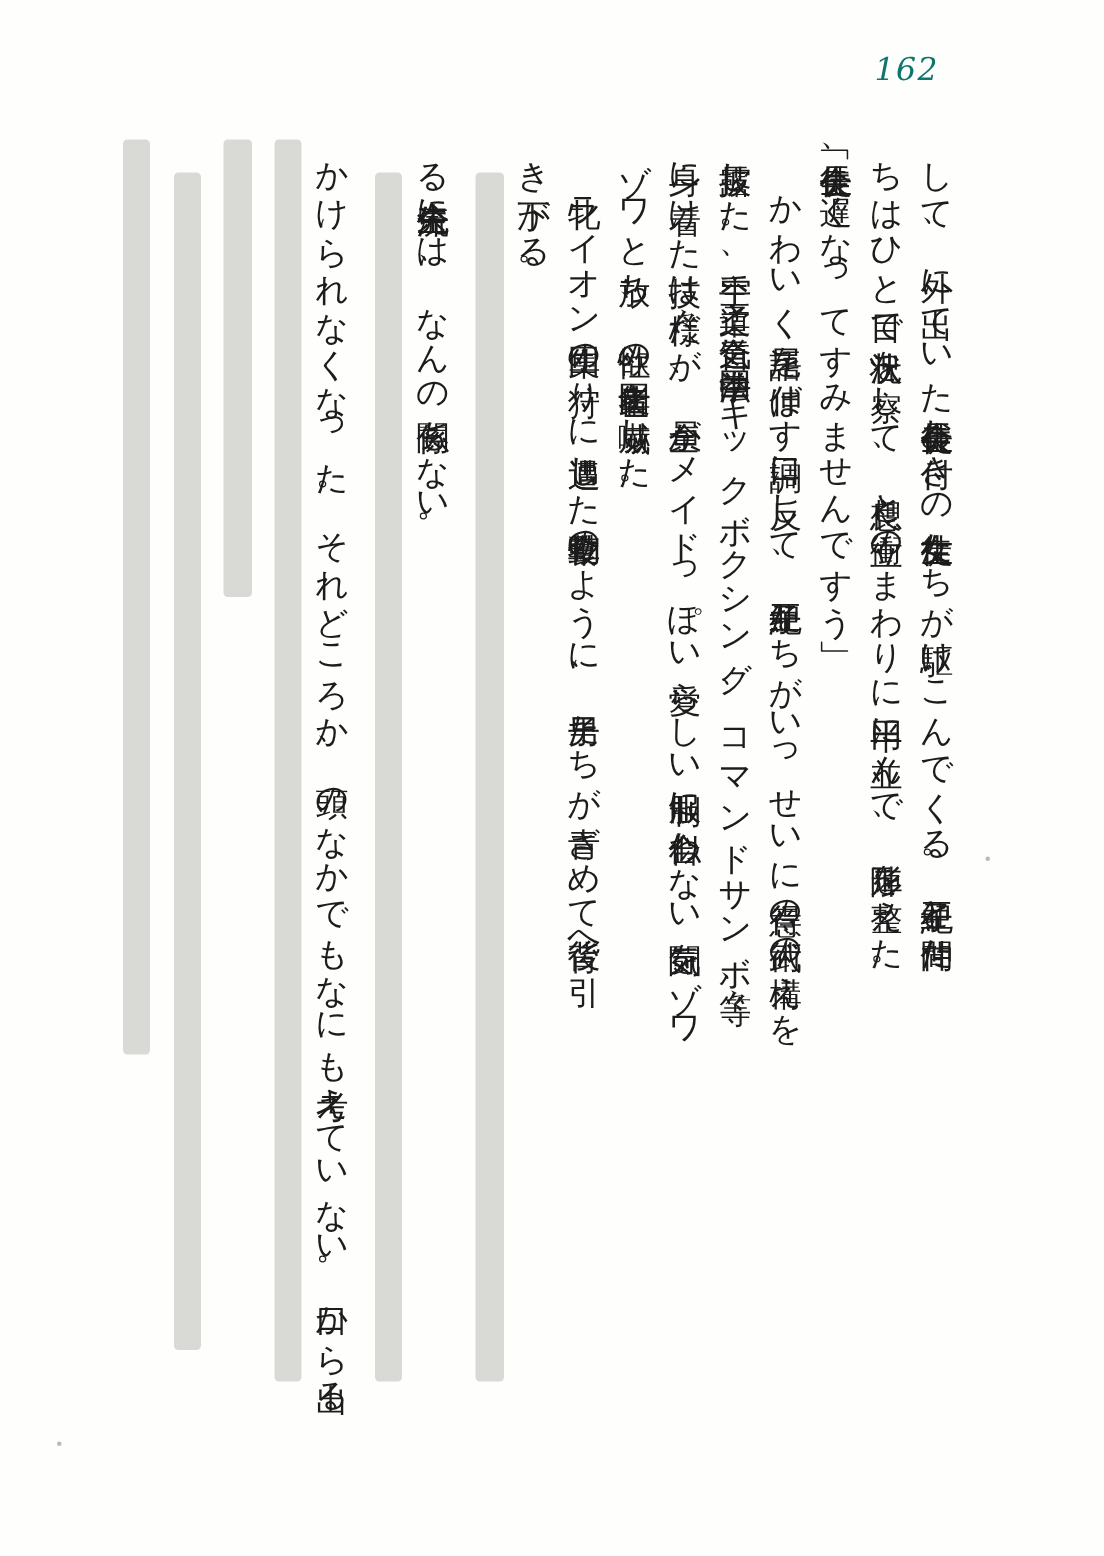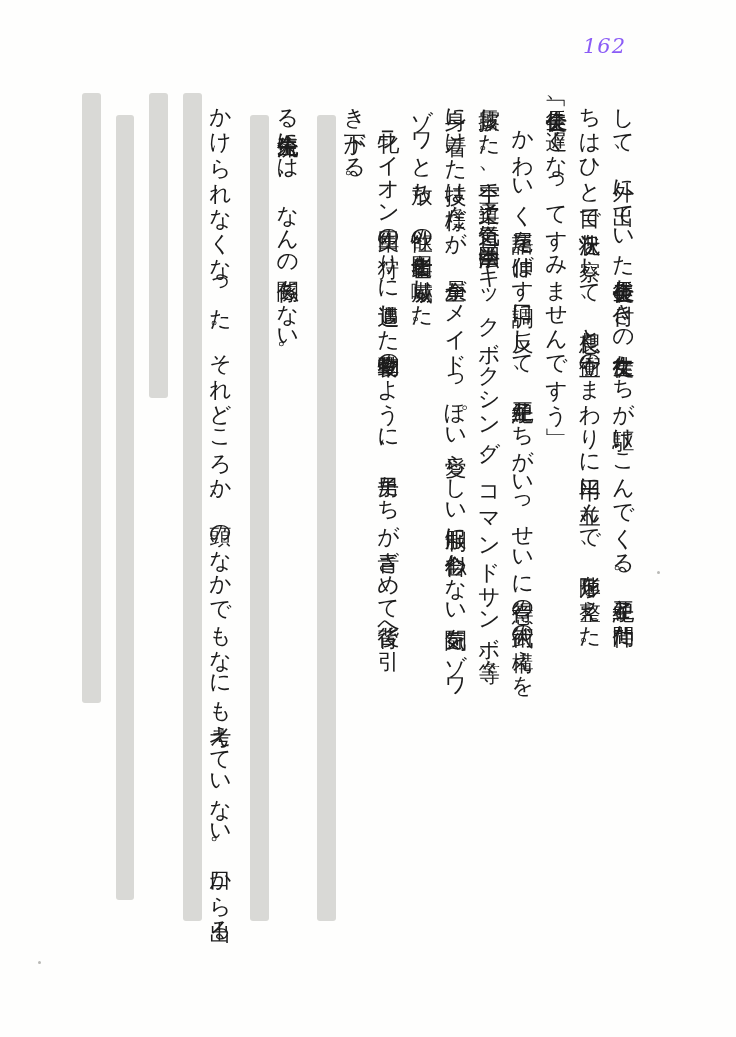--- a/index.html
+++ b/index.html
@@ -16,21 +16,21 @@
     font-family: "DejaVu Serif", "Liberation Serif", serif;
     color: #1c1c1c;
   }
   .page-number {
     position: absolute;
     left: 583px;
     top: 34px;
     font-size: 21px;
     font-style: italic;
     letter-spacing: 1px;
-    color: #8b5cf6;
+    color: #0f766e;
   }
   .text-block {
     position: absolute;
     top: 93px;
     right: 96px;
     height: 858px;
     writing-mode: vertical-rl;
     text-orientation: mixed;
     font-size: 21.8px;
     line-height: 33.6px;

